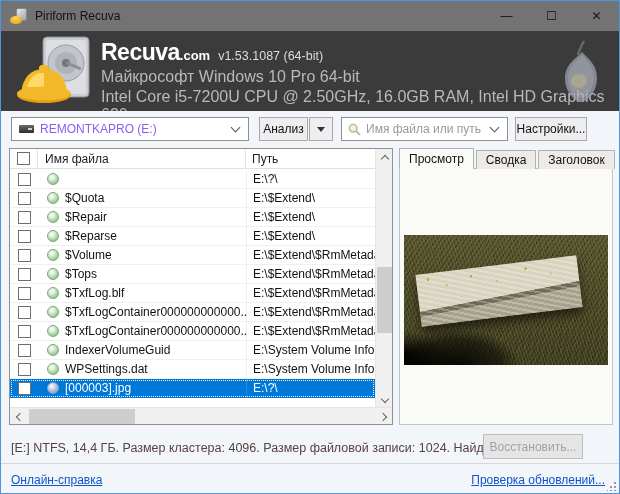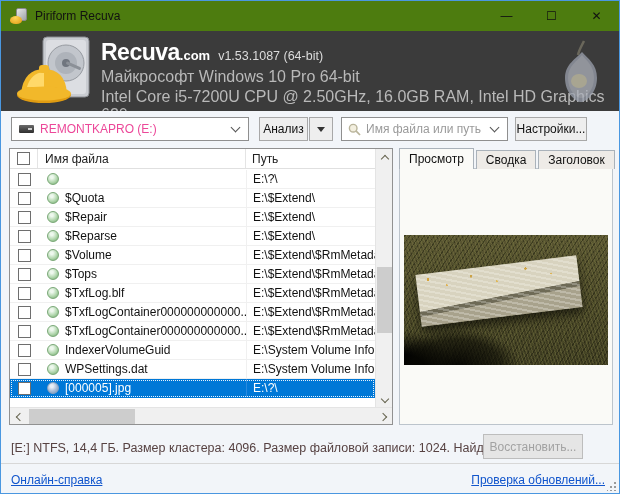--- a/index.html
+++ b/index.html
@@ -1,20 +1,20 @@
 <!DOCTYPE html>
 <html><head>
 <meta charset="utf-8">
 <style>
   * { margin:0; padding:0; box-sizing:border-box; }
   html,body { width:620px; height:494px; font-family:"Liberation Sans", sans-serif; }
   .window { position:relative; width:620px; height:494px; border:1px solid #4a97e0; background:#f2f5f9; overflow:hidden; }
 
   
-  .titlebar { position:absolute; left:0; top:0; width:618px; height:30px; background:#4d7c0f; display:flex; align-items:center; }
+  .titlebar { position:absolute; left:0; top:0; width:618px; height:30px; background:#737373; display:flex; align-items:center; }
   .app-icon { width:17px; height:16px; margin:0 8px 0 9px; position:relative; }
   .app-icon .mini-drive { position:absolute; right:0; top:0; width:11px; height:13px; background:linear-gradient(135deg,#e8e8e8,#9fa3a8); border:1px solid #8a8a8a; border-radius:2px; }
   .app-icon .mini-hat { position:absolute; left:0; bottom:0; width:12px; height:8px; background:radial-gradient(ellipse at 45% 20%, #ffd659, #e09a12); border-radius:50% 50% 45% 45%; }
   .title-text { font-size:12px; color:#111; }
   .win-controls { margin-left:auto; display:flex; height:30px; }
   .win-btn { width:45px; height:30px; display:flex; align-items:center; justify-content:center; font-size:12px; color:#111; cursor:default; }
 
   
   .header { position:absolute; left:0; top:30px; width:618px; height:80px; background:#3b3b3b; overflow:hidden;padding-left:32px; }
   .logo { position:absolute; left:16px; top:4px; }
@@ -30,21 +30,21 @@
   .combo, .btn { position:absolute; height:24px; font-size:12px; }
   .combo { background:#fff; border:1px solid #8f8f8f; display:flex; align-items:center; }
   .btn { background:#eeeeee; border:1px solid #a8a8a8; display:flex; align-items:center; justify-content:center; color:#111; }
   .drive-combo { left:10px; top:116px; width:238px; }
   .analyze-btn { left:258px; top:116px; width:49px; }
   .analyze-drop { left:308px; top:116px; width:24px; }
   .search-combo { left:340px; top:116px; width:167px; }
   .settings-btn { left:514px; top:116px; width:72px; }
   .drive-ico { width:15px; height:8px; margin:0 6px 0 7px; background:linear-gradient(180deg,#6b6b6b,#2e2e2e); border-radius:1px; position:relative; }
   .drive-ico:after { content:""; position:absolute; right:2px; top:3px; width:4px; height:2px; background:#cfcfcf; }
-  .combo-label { color:#ec4899; }
+  .combo-label { color:#8b5cf6; }
   .placeholder { color:#9a9a9a; }
   .chev { width:7px; height:7px; border-right:1.4px solid #555; border-bottom:1.4px solid #555; transform:rotate(45deg); margin-left:auto; margin-right:9px; margin-top:-3px; }
   .tri-down { width:0; height:0; border-left:4px solid transparent; border-right:4px solid transparent; border-top:5px solid #333; }
   .mag { margin:0 5px 0 6px; }
 
   
   .table { position:absolute; left:8px; top:147px; width:384px; height:277px; background:#fff; border:1px solid #919191; }
   .thead { display:flex; height:20px; border-bottom:1px solid #e0e0e0; font-size:12px; color:#222; align-items:center; background:#fff; }
   .thead .c1 { width:28px; display:flex; justify-content:center; border-right:1px solid #e4e4e4; height:100%; align-items:center; }
   .thead .c2 { width:208px; padding-left:7px; border-right:1px solid #e4e4e4; height:100%; display:flex; align-items:center; }
@@ -300,21 +300,21 @@
             <span class="fname">WPSettings.dat</span>
           </span>
           <span class="path-cell">E:\System Volume Informat</span>
         </div>
         <div class="trow selected">
           <span class="cb-cell">
             <span class="checkbox"></span>
           </span>
           <span class="name-cell">
             <span class="state-icon blue"></span>
-            <span class="fname">[000005].jpg</span>
+            <span class="fname">[000003].jpg</span>
           </span>
           <span class="path-cell">E:\?\</span>
         </div>
       </div>
 
     <div class="vscroll">
       <div class="arr" style="top:0">
           <span class="sb-chev up"></span>
         </div>
       <div class="vthumb"></div>

